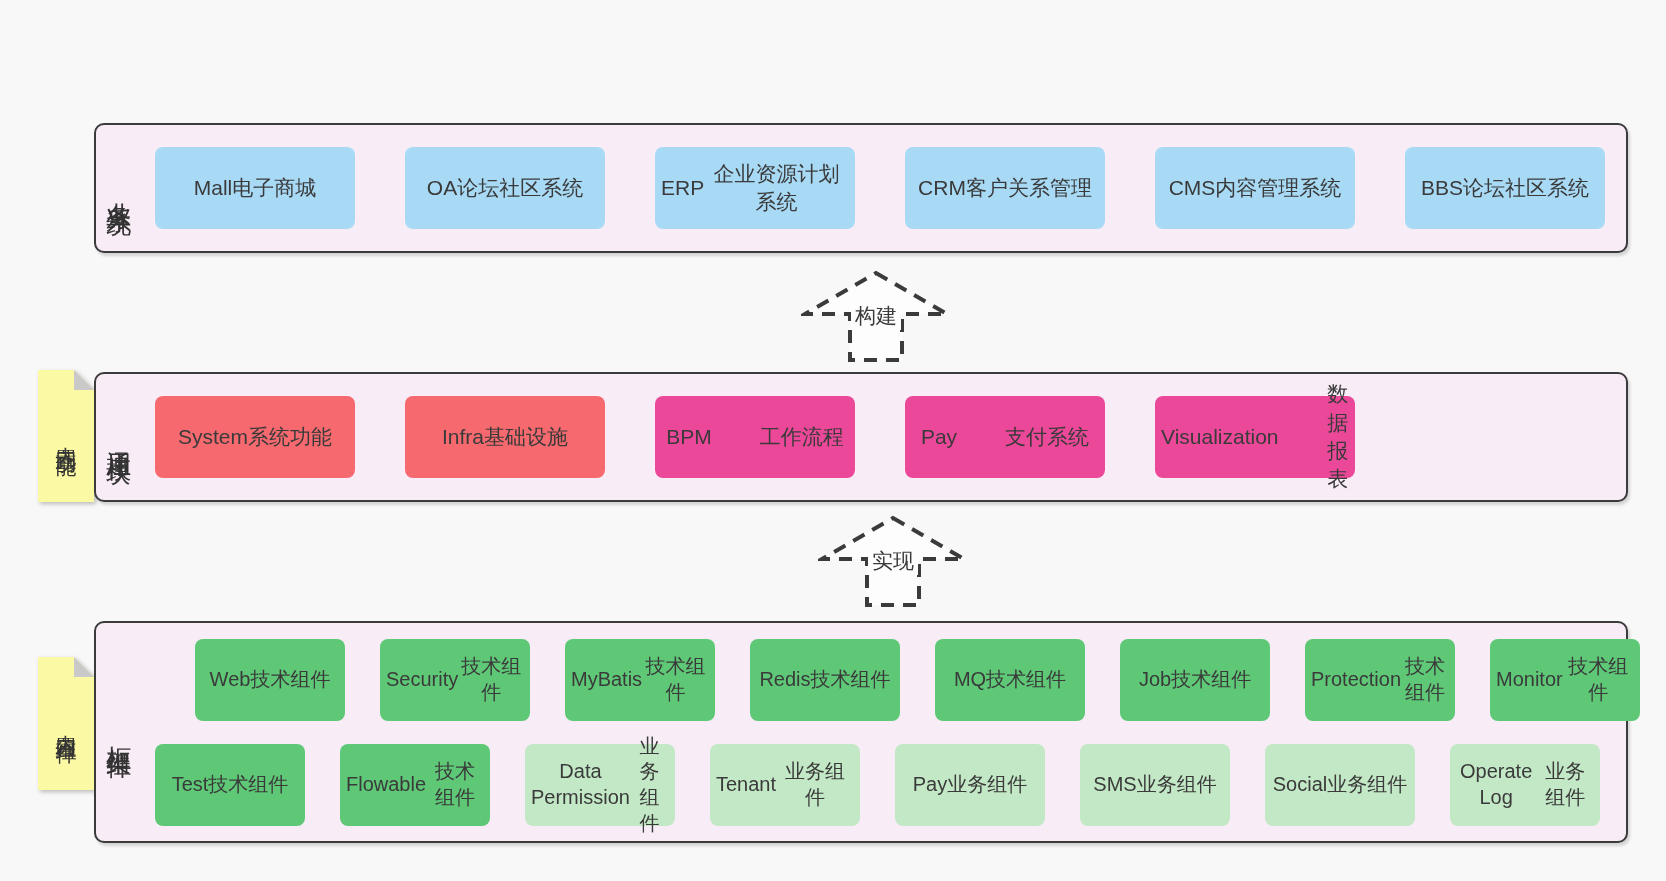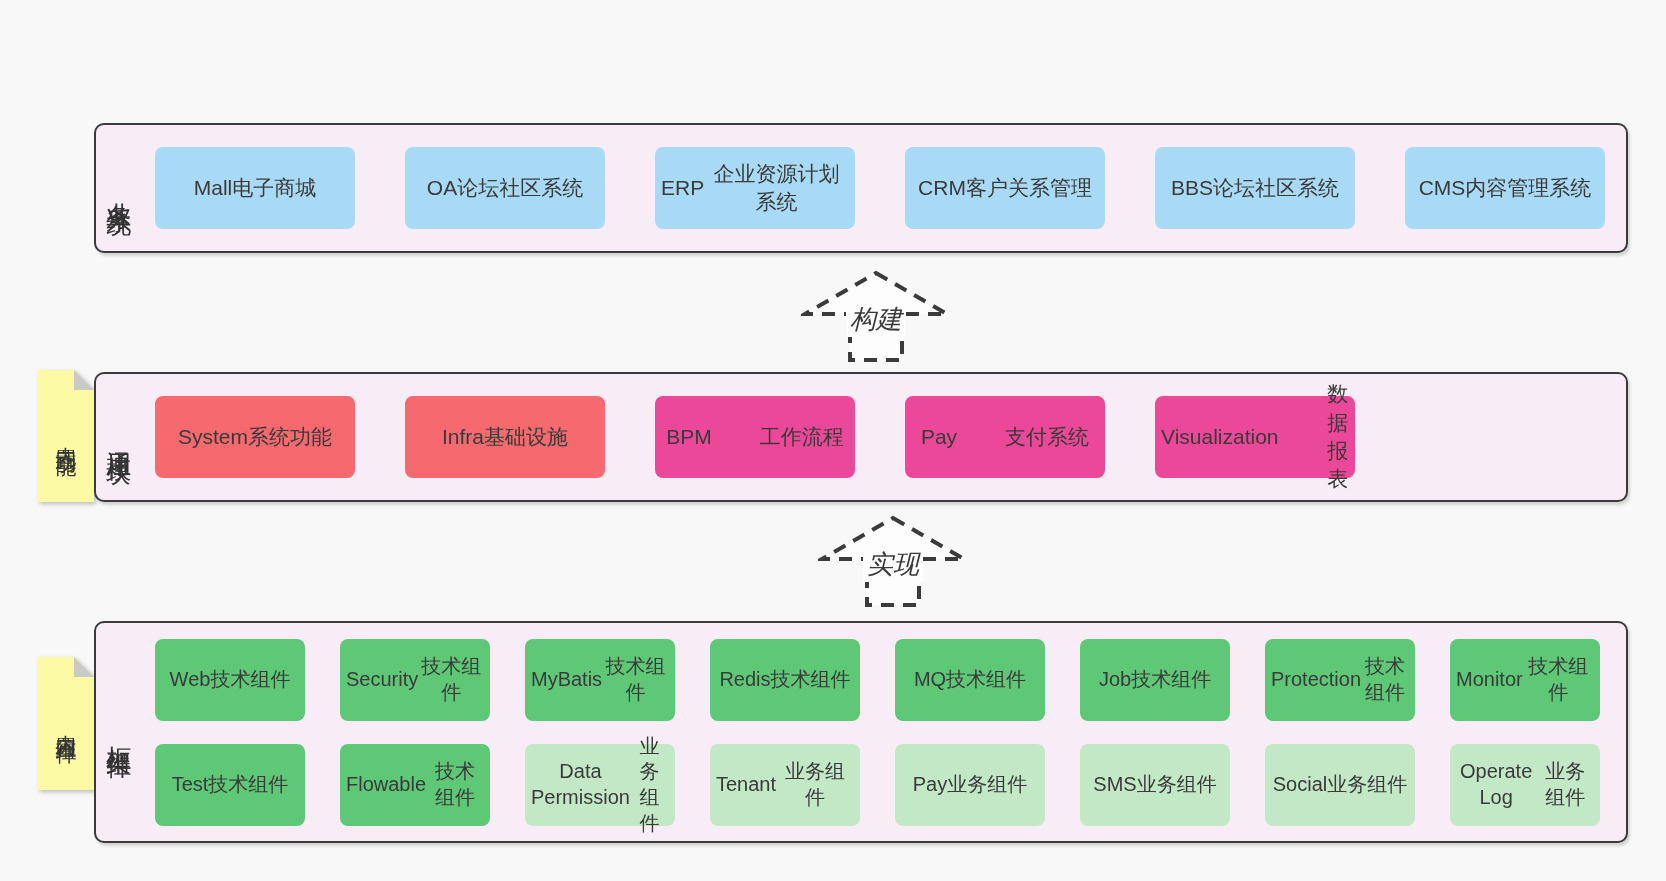--- a/index.html
+++ b/index.html
@@ -19,41 +19,41 @@
   #layer-components{top:621px;height:222px;}
   .layer-label{
     position:absolute;left:0;top:0;bottom:0;width:46px;
     display:flex;align-items:center;justify-content:center;
     font-size:25px;color:#333;
   }
   .v-text{writing-mode:vertical-rl;text-orientation:upright;letter-spacing:3px;line-height:1.05;}
   
   .boxes{position:absolute;left:59px;display:flex;}
   .row-6{top:22px;gap:50px;}
-  .row-a{top:16px;gap:35px;}
+  .row-a{top:16px;gap:35px;margin-left:40px;}
   .row-b{top:121px;gap:35px;}
   .box{
     height:82px;border-radius:8px;box-sizing:border-box;padding:18px 6px;
     display:flex;align-items:center;justify-content:center;
     text-align:center;font-size:21px;line-height:1.35;color:#3a3a3a;
   }
   .w200{width:200px;}
   .w150{width:150px;font-size:20px;line-height:1.28;}
   .c-blue{background:#a8daf6;}
   .c-red{background:#f5696f;text-align:right;}
   .c-pink{background:#ec4899;gap:48px;}
   .c-green{background:#5ec877;}
   .c-lgreen{background:#c3e8c6;}
   .box span{display:block;}
   
   .arrow{position:absolute;width:150px;height:95px;z-index:1;}
   .arrow svg{position:absolute;inset:0;}
   .arrow-label{
     position:absolute;left:50%;top:33px;transform:translateX(-50%);
-    background:#fdfdfd;padding:0 4px;font-size:26px;color:#3a3a3a;white-space:nowrap;font-style:italic;
+    background:#fdfdfd;padding:0 4px;font-size:21px;color:#3a3a3a;white-space:nowrap;
   }
   #arrow-build{left:801px;top:269px;}
   #arrow-implement{left:818px;top:514px;}
   
   .note{position:absolute;left:38px;width:56px;z-index:1;
     filter:drop-shadow(2px 2px 2px rgba(0,0,0,0.25));}
   #note-features{top:370px;height:132px;}
   #note-components{top:657px;height:133px;}
   .note-paper{
     position:absolute;inset:0;background:#fbf9a3;
@@ -86,26 +86,26 @@
       </div>
       <div class="box w200 c-blue">
         <span>ERP</span>
         <span>企业资源计划系统</span>
       </div>
       <div class="box w200 c-blue">
         <span>CRM</span>
         <span>客户关系管理</span>
       </div>
       <div class="box w200 c-blue">
+        <span>CMS</span>
+        <span>内容管理系统</span>
+      </div>
+      <div class="box w200 c-blue">
         <span>BBS</span>
         <span>论坛社区系统</span>
-      </div>
-      <div class="box w200 c-blue">
-        <span>CMS</span>
-        <span>内容管理系统</span>
       </div>
     </div>
   </div>
 
   <div class="arrow" id="arrow-build">
     <svg viewBox="0 0 150 95">
       <polygon points="75,4 146,45 101,45 101,91 49,91 49,45 4,45" fill="#fdfdfd" stroke="#3b3b3b" stroke-width="4" stroke-dasharray="13,9"></polygon>
     </svg>
     <span class="arrow-label">构建</span>
   </div>

